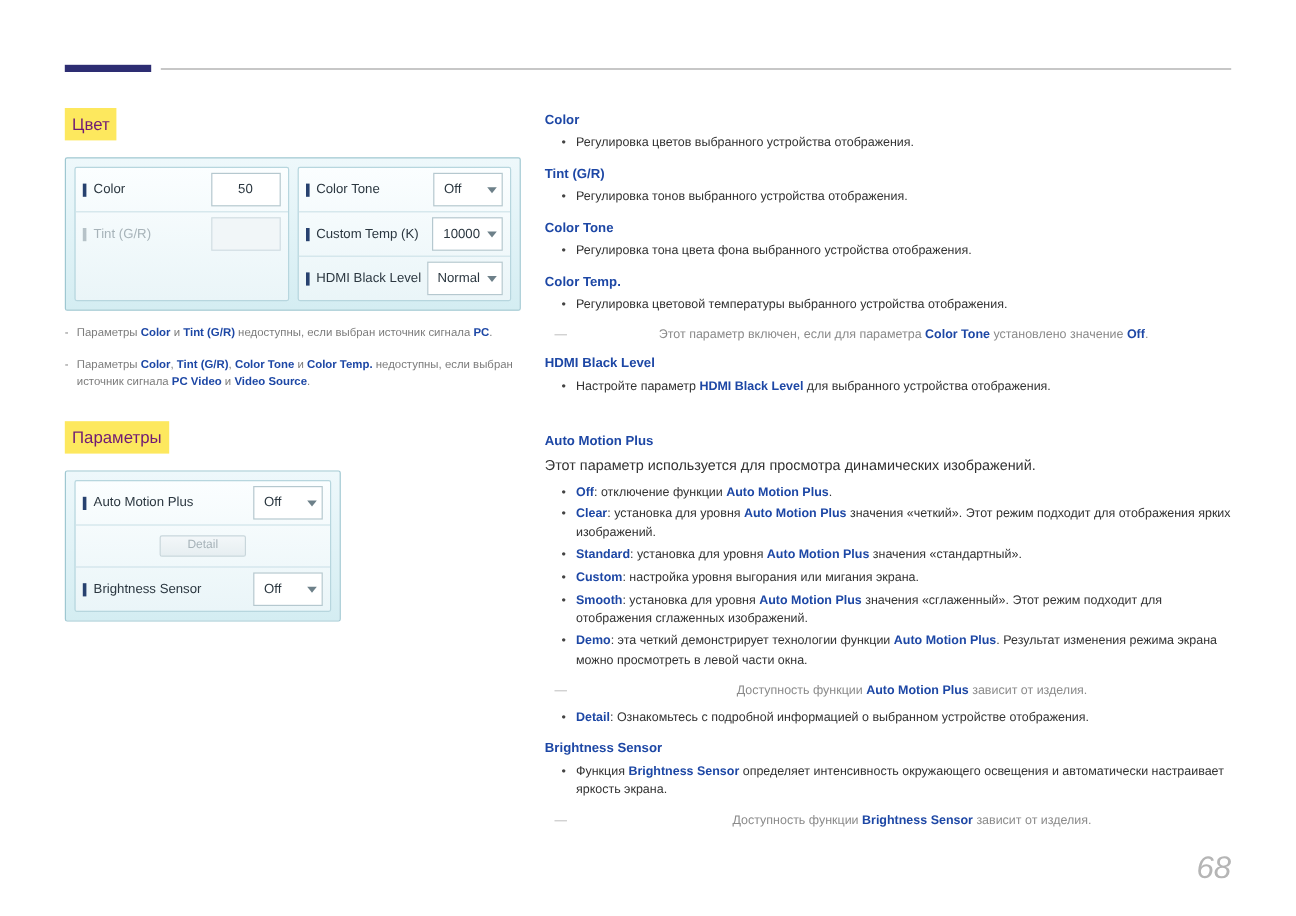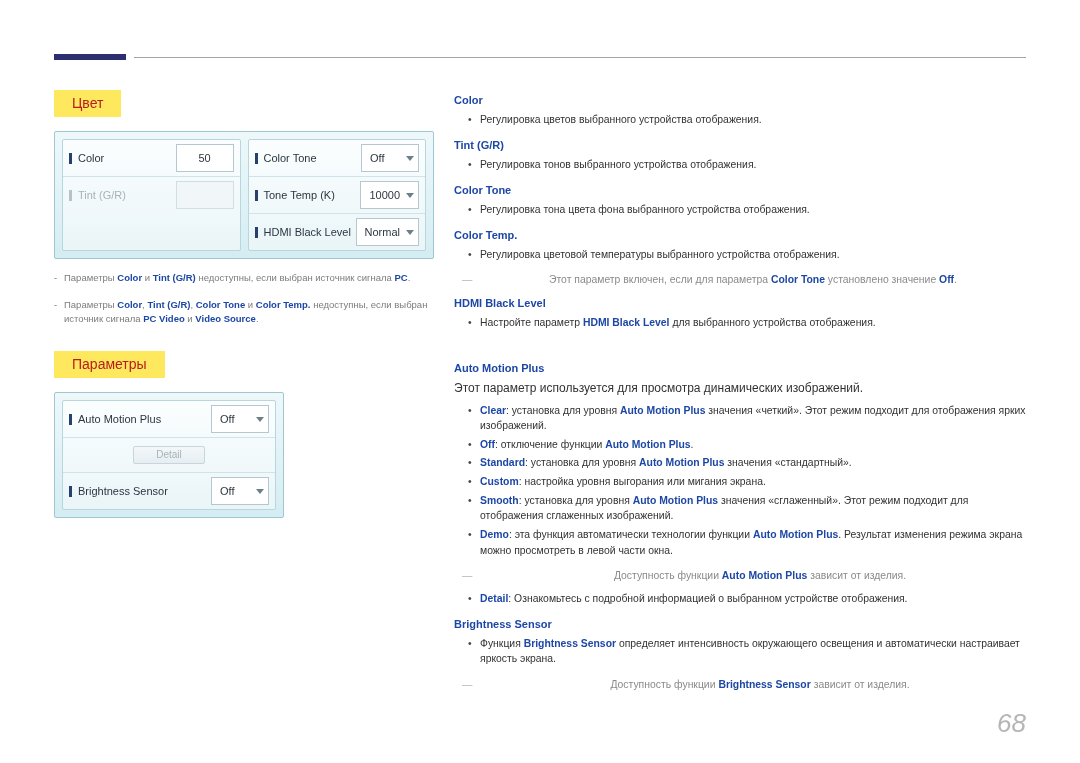--- a/index.html
+++ b/index.html
@@ -23,23 +23,23 @@
       border-top: 1px solid #a3a3a3;
     }
     .page {
       position: absolute; top: 62px; left: 54px; right: 54px; bottom: 24px;
     }
     .left-col { position: absolute; left: 0; top: 28px; width: 380px; }
     .right-col { position: absolute; left: 400px; top: 28px; right: 0; }
     .section-tag {
       display: inline-block;
       background: #fde85e;
-      color: #b91c1c;
+      color: #701a75;
       font-size: 14px;
-      padding: 3px 18px;
+      padding: 3px 6px;
       margin-bottom: 14px;
     }
     .panel {
       background: linear-gradient(180deg, #eef8fb 0%, #d4edf2 100%);
       border: 1px solid #9ec7d1;
       border-radius: 2px;
       padding: 7px;
       display: flex;
       gap: 7px;
     }
@@ -131,21 +131,21 @@
               <span>Color Tone</span>
             </span>
           <span class="valbox dropdown">
               <span>Off</span>
               <span class="caret"></span>
             </span>
         </div>
         <div class="row">
           <span class="row-label">
               <span class="marker"></span>
-              <span>Tone Temp (K)</span>
+              <span>Custom Temp (K)</span>
             </span>
           <span class="valbox dropdown">
               <span>10000</span>
               <span class="caret"></span>
             </span>
         </div>
         <div class="row">
           <span class="row-label">
               <span class="marker"></span>
               <span>HDMI Black Level</span>
@@ -223,26 +223,26 @@
 
     <div class="rt-heading">HDMI Black Level</div>
     <ul>
         <li><span>Настройте параметр </span><span class="hl">HDMI Black Level</span><span> для выбранного устройства отображения.</span></li>
       </ul>
 
     <div style="height:18px"></div>
     <div class="rt-heading">Auto Motion Plus</div>
     <p class="intro">Этот параметр используется для просмотра динамических изображений.</p>
     <ul>
+      <li><span class="hl">Off</span><span>: отключение функции </span><span class="hl">Auto Motion Plus</span><span>.</span></li>
       <li><span class="hl">Clear</span><span>: установка для уровня </span><span class="hl">Auto Motion Plus</span><span> значения «четкий». Этот режим подходит для отображения ярких изображений.</span></li>
-      <li><span class="hl">Off</span><span>: отключение функции </span><span class="hl">Auto Motion Plus</span><span>.</span></li>
       <li><span class="hl">Standard</span><span>: установка для уровня </span><span class="hl">Auto Motion Plus</span><span> значения «стандартный».</span></li>
       <li><span class="hl">Custom</span><span>: настройка уровня выгорания или мигания экрана.</span></li>
       <li><span class="hl">Smooth</span><span>: установка для уровня </span><span class="hl">Auto Motion Plus</span><span> значения «сглаженный». Этот режим подходит для отображения сглаженных изображений.</span></li>
-      <li><span class="hl">Demo</span><span>: эта функция автоматически технологии функции </span><span class="hl">Auto Motion Plus</span><span>. Результат изменения режима экрана можно просмотреть в левой части окна.</span></li>
+      <li><span class="hl">Demo</span><span>: эта четкий демонстрирует технологии функции </span><span class="hl">Auto Motion Plus</span><span>. Результат изменения режима экрана можно просмотреть в левой части окна.</span></li>
     </ul>
     <div class="avail" style="padding-left:40px"><span>Доступность функции </span><span class="hl">Auto Motion Plus</span><span> зависит от изделия.</span></div>
     <ul>
         <li><span class="hl">Detail</span><span>: Ознакомьтесь с подробной информацией о выбранном устройстве отображения.</span></li>
       </ul>
 
     <div class="rt-heading">Brightness Sensor</div>
     <ul>
       <li><span>Функция </span><span class="hl">Brightness Sensor</span><span> определяет интенсивность окружающего освещения и автоматически настраивает яркость экрана.</span></li>
     </ul>

